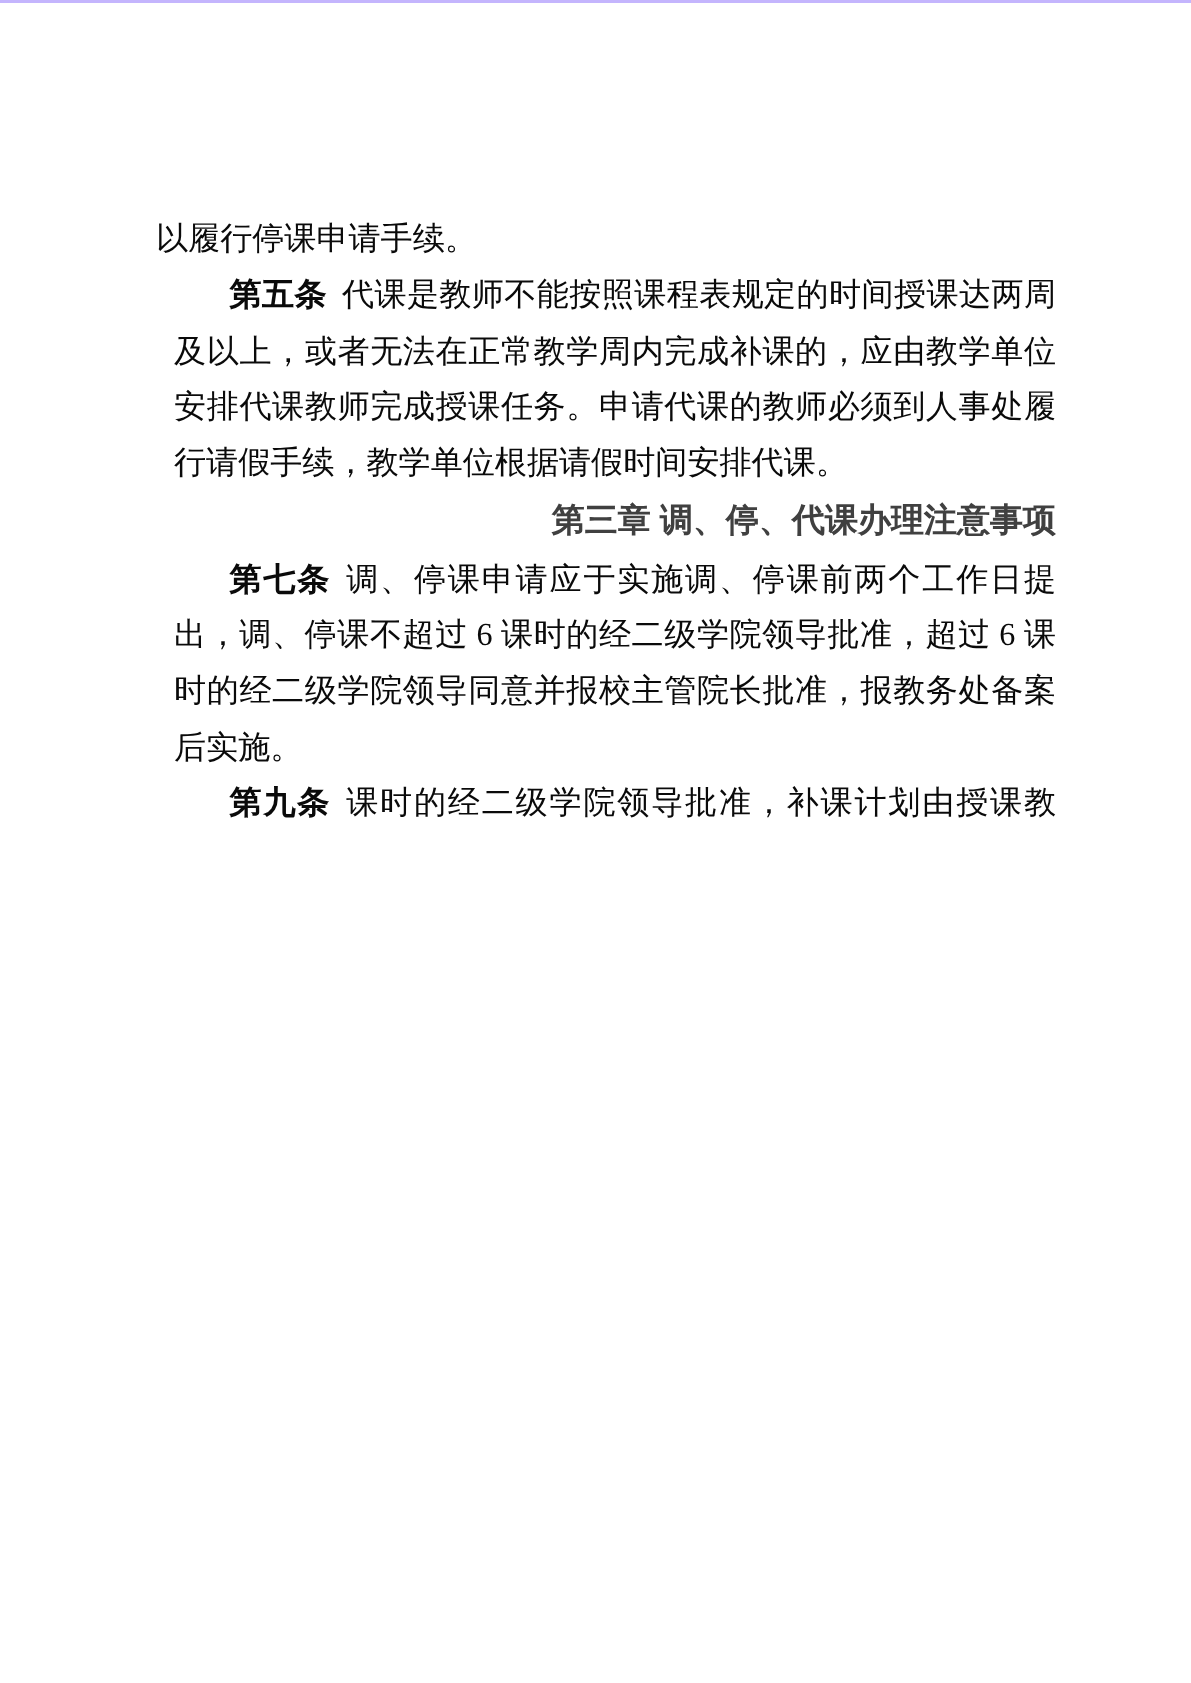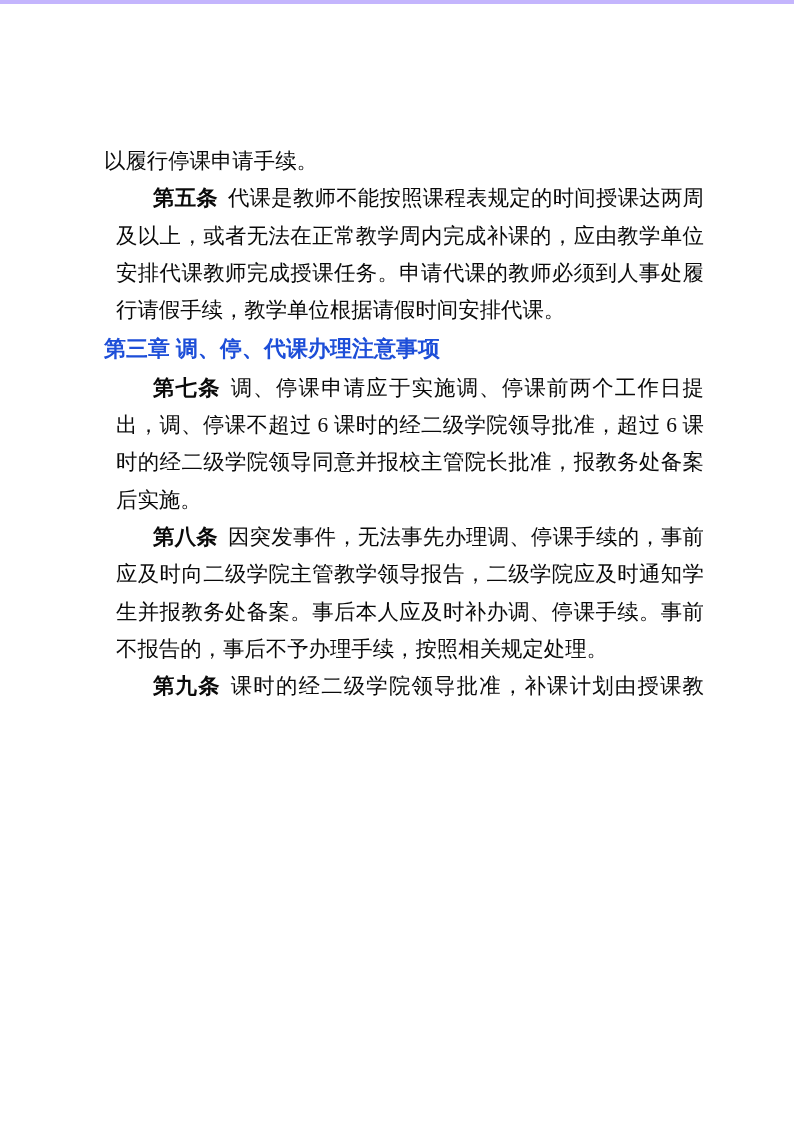--- a/index.html
+++ b/index.html
@@ -2,21 +2,21 @@
 <html><head>
 <meta charset="utf-8">
 <style>
   html, body { margin: 0; padding: 0; background: #ffffff; }
   .page {
     position: relative;
     width: 794px;
     height: 1122px;
     box-sizing: border-box;
     background: #ffffff;
-    border-top: 4px solid #c4b5fd;
+    border-top: 2px solid #c4b5fd;
     padding: 139px 90px 0 104px;
     overflow: hidden;
     font-family: "Liberation Serif", "DejaVu Serif", serif;
     font-size: 21.4px;
     line-height: 37.3px;
     color: #0a0a0a;
   }
   .para {
     margin: 0;
     text-align: justify;
@@ -24,43 +24,42 @@
     word-break: break-all;
   }
   .indent { text-indent: 37px; margin-left: 12px; }
   .fill { text-align-last: justify; }
   .article-label {
     font-weight: 700;
     margin-right: 10px;
   }
   .chapter-heading {
     margin: 1px 0 2px 0;
-    text-align: left;
+    text-align: right;
     font-family: "Liberation Sans", "DejaVu Sans", sans-serif;
     font-weight: 700;
     font-size: 22px;
     line-height: 37.3px;
-    color: #1d4ed8;
+    color: #404040;
   }
 </style>
 </head>
 <body>
 
 <div class="page">
 
   <p class="para">以履行停课申请手续。</p>
 
   <p class="para indent"><span class="article-label">第五条</span><span>代课是教师不能按照课程表规定的时间授课达两周及以上，或者无法在正常教学周内完成补课的，应由教学单位安排代课教师完成授课任务。申请代课的教师必须到人事处履行请假手续，教学单位根据请假时间安排代课。</span></p>
 
 
 
 
 
 
   <h2 class="chapter-heading">第三章 调、停、代课办理注意事项</h2>
 
   <p class="para indent"><span class="article-label">第七条</span><span>调、停课申请应于实施调、停课前两个工作日提出，调、停课不超过 6 课时的经二级学院领导批准，超过 6 课时的经二级学院领导同意并报校主管院长批准，报教务处备案后实施。</span></p>
 
-  <p class="para indent"><span class="article-label">第八条</span><span>因突发事件，无法事先办理调、停课手续的，事前应及时向二级学院主管教学领导报告，二级学院应及时通知学生并报教务处备案。事后本人应及时补办调、停课手续。事前不报告的，事后不予办理手续，按照相关规定处理。</span></p>
 
   <p class="para indent fill"><span class="article-label">第九条</span><span>课时的经二级学院领导批准，补课计划由授课教</span></p>
 
 </div>
 
 </body></html>

